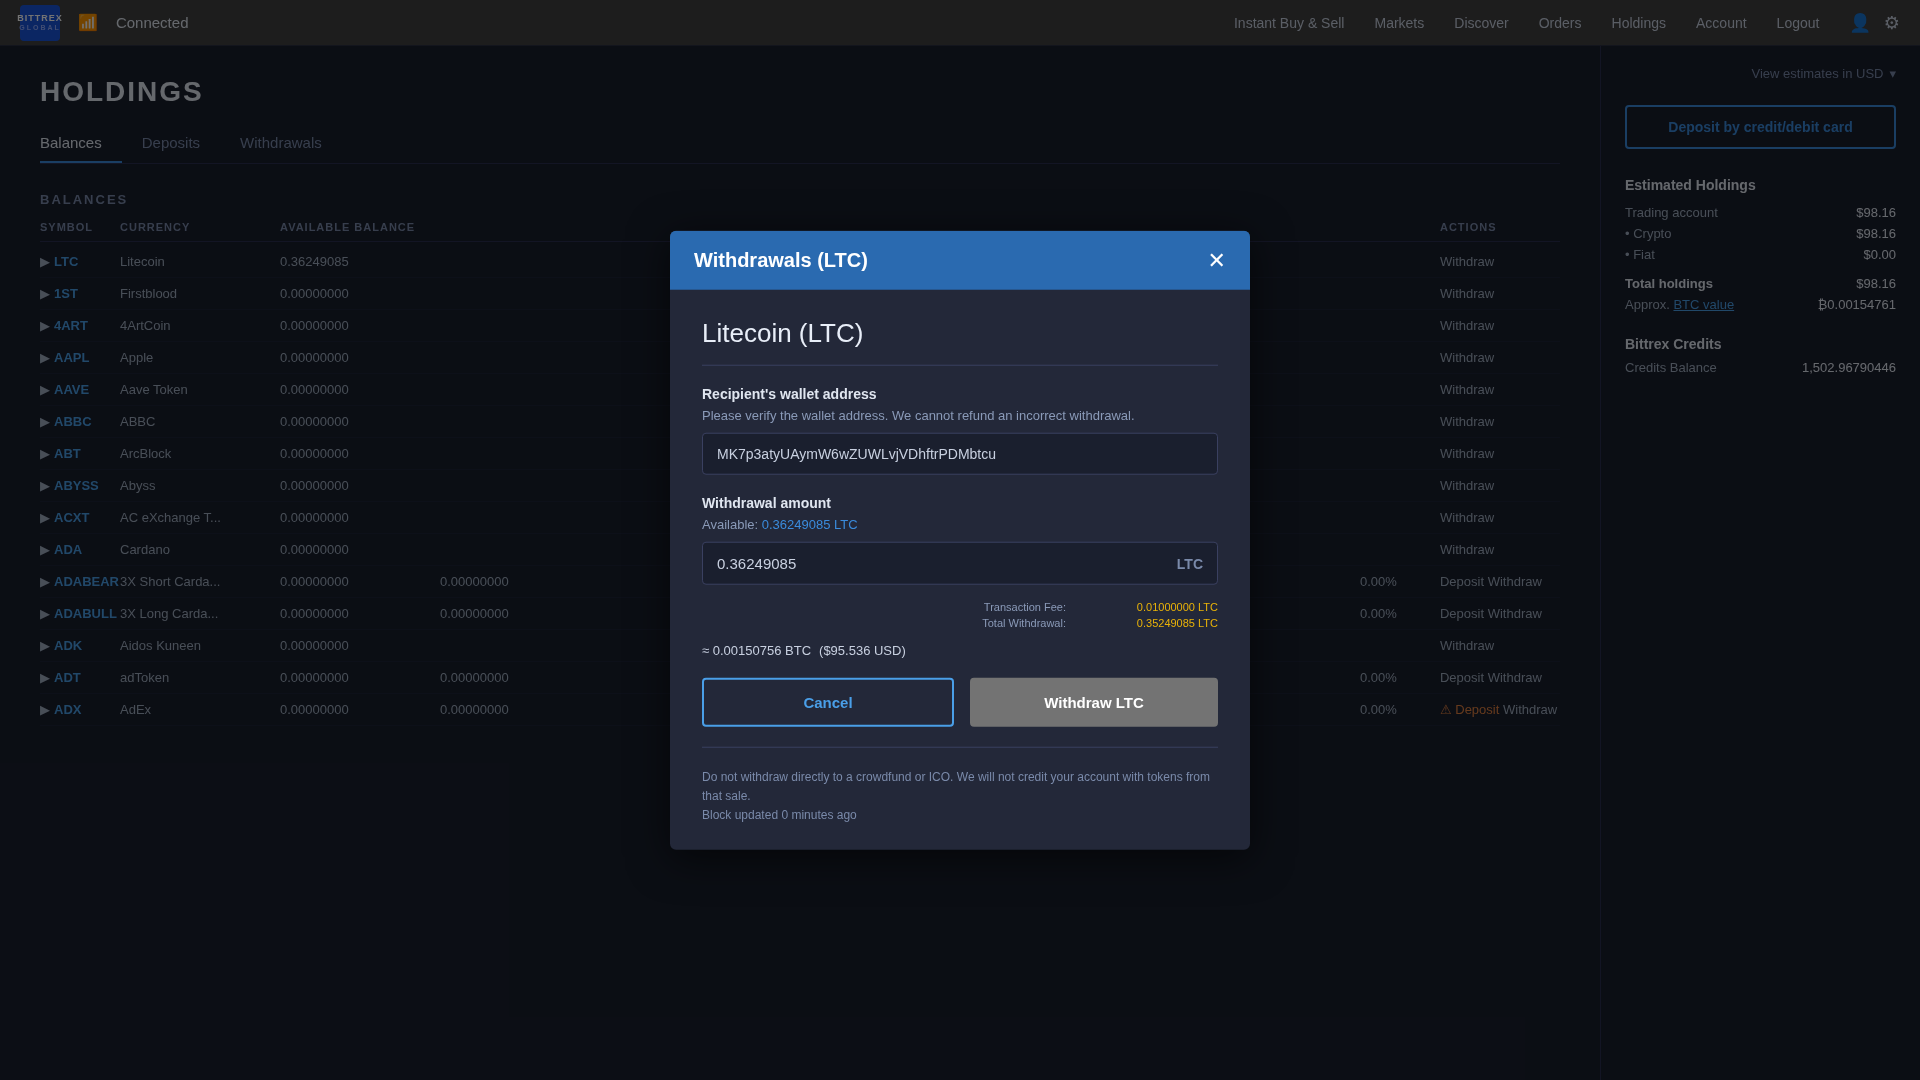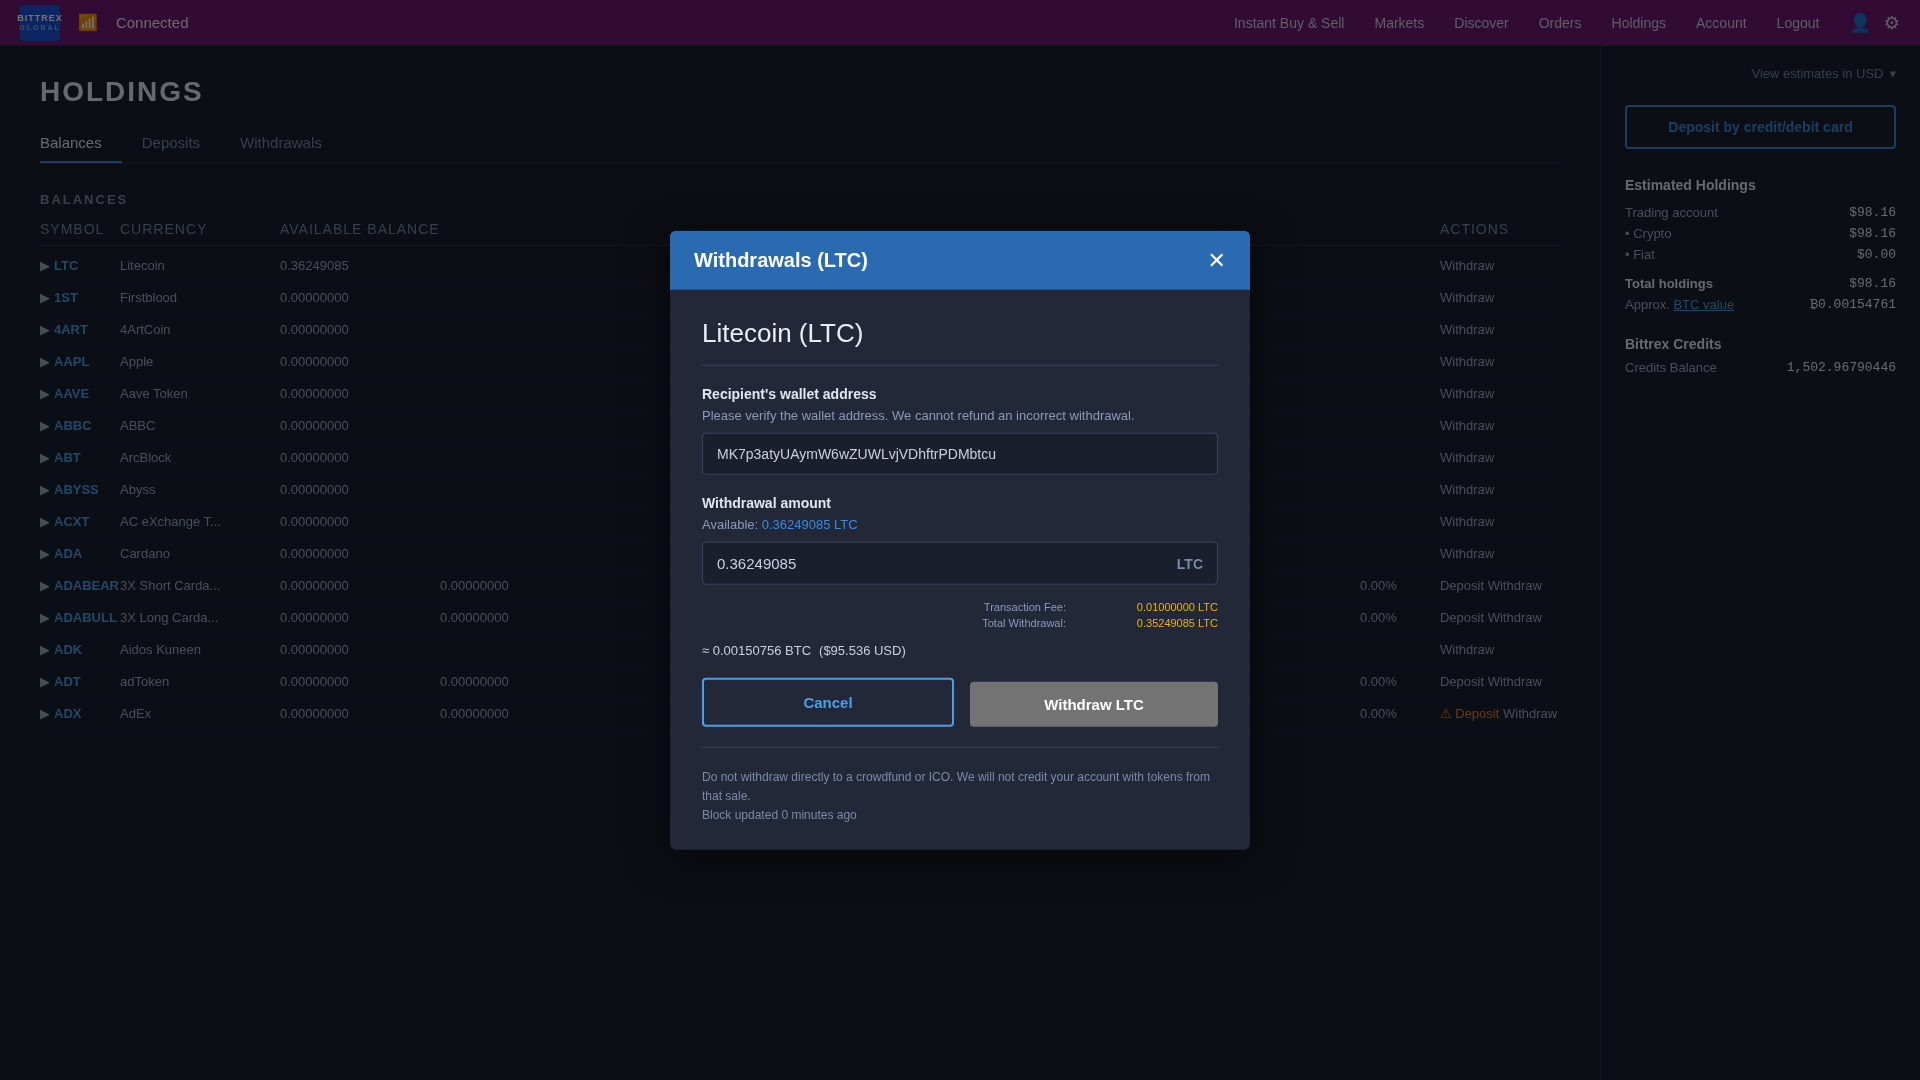--- a/index.html
+++ b/index.html
@@ -8,21 +8,21 @@
       background: #1a1f2e;
       color: #c8d0e0;
       width: 1920px;
       height: 1080px;
       overflow: hidden;
       position: relative;
     }
 
     
     .topnav {
-      background: #701a75;
+      background: #404040;
       height: 46px;
       display: flex;
       align-items: center;
       border-bottom: 1px solid #2a2f42;
       padding: 0 20px;
       position: relative;
       z-index: 1;
     }
     .topnav-left {
       display: flex;
@@ -120,24 +120,25 @@
     }
 
     .table-header {
       display: grid;
       grid-template-columns: 80px 160px 160px 1fr 1fr 1fr 80px 120px;
       padding: 0 0 8px 0;
       border-bottom: 1px solid #2a3050;
       margin-bottom: 4px;
     }
     .table-header span {
-      font-size: 14px;
+      font-size: 11px;
       color: #7a8aaa;
       letter-spacing: 1px;
       text-transform: uppercase;
+      font-weight: bold;
     }
 
     .table-row {
       display: grid;
       grid-template-columns: 80px 160px 160px 1fr 1fr 1fr 80px 120px;
       padding: 8px 0;
       border-bottom: 1px solid #1e2438;
       align-items: center;
     }
     .table-row span { font-size: 13px; color: #a0aec0; }
@@ -187,21 +188,21 @@
       font-weight: 600;
       margin-bottom: 12px;
     }
     .est-row {
       display: flex;
       justify-content: space-between;
       margin-bottom: 6px;
       font-size: 13px;
       color: #a0aec0;
     }
-    .est-row .val { color: #e0e6f0; font-family: Liberation Mono, monospace; }
+    .est-row .val { color: #e0e6f0; }
     .est-row.total {
       margin-top: 8px;
       padding-top: 6px;
     }
     .est-row.total .lbl { color: #e0e6f0; }
     .btc-link { color: #4a9fe8; text-decoration: underline; cursor: pointer; font-size: 13px; }
     .credits-title {
       font-size: 14px;
       color: #e0e6f0;
       font-weight: 600;
@@ -336,21 +337,20 @@
       font-size: 13px;
       color: #8a9ab8;
       margin-bottom: 20px;
     }
     .approx-btc { color: #c8d0e0; }
     .approx-usd { color: #c8d0e0; }
     .modal-actions {
       display: flex;
       gap: 16px;
       margin-bottom: 20px;
-      align-items: flex-end;
     }
     .cancel-btn {
       flex: 1;
       padding: 14px;
       background: transparent;
       border: 2px solid #4a9fe8;
       color: #4a9fe8;
       font-size: 15px;
       font-weight: 600;
       border-radius: 4px;

